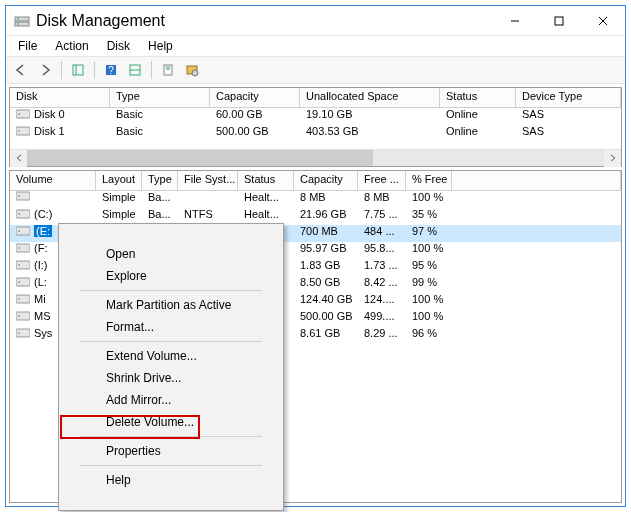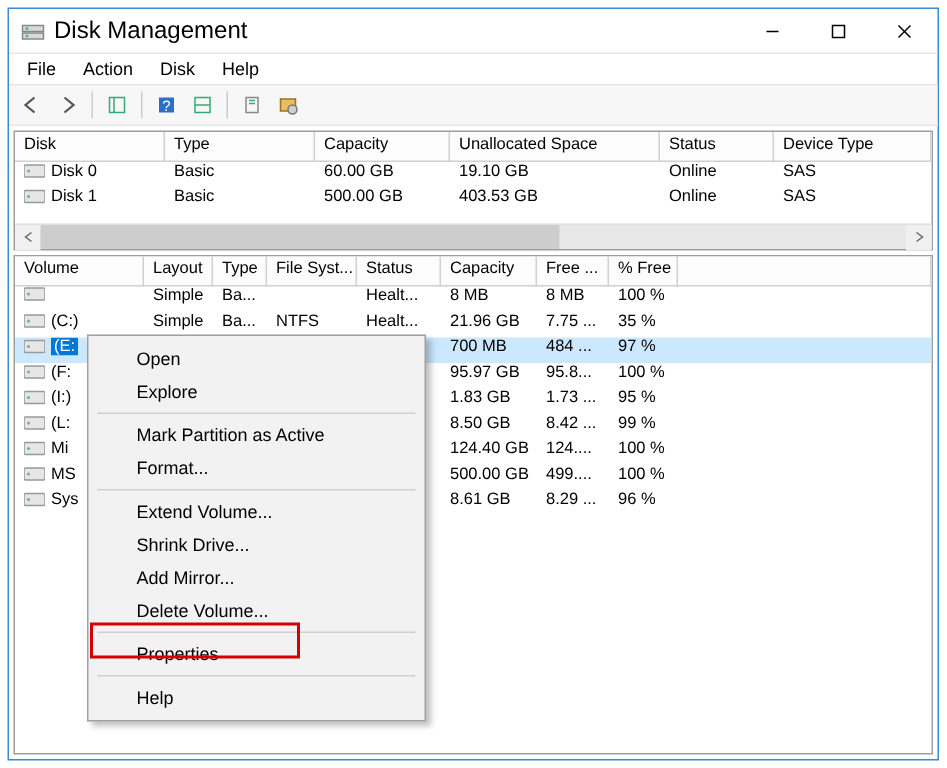--- a/index.html
+++ b/index.html
@@ -26,21 +26,21 @@
   .row { display: flex; height: 17px; align-items: flex-start; }
   .cell { padding: 0 6px; font-size: 11px; white-space: nowrap; overflow: hidden; display: flex; align-items: center; gap: 4px; }
   .diskicon { width: 14px; height: 10px; display: inline-block; }
   .scroll-h { height: 17px; background: #f0f0f0; border-top: 1px solid #e0e0e0; display: flex; align-items: center; }
   .scroll-h .arrow { width: 17px; height: 17px; display: flex; align-items: center; justify-content: center; background: #f0f0f0; }
   .scroll-h .track { flex: 1; background: #e8e8e8; height: 100%; }
   .scroll-h .thumb { width: 60%; height: 100%; background: #cdcdcd; }
   .sel { background: #cce8ff; }
   .sel .cell:first-child { color: #000; }
   .selected-vol { background: #0078d7; color: #fff; padding: 0 2px; }
-  .ctxmenu { position: absolute; left: 48px; top: 52px; width: 226px; background: #f2f2f2; border: 1px solid #a0a0a0; box-shadow: 3px 3px 4px rgba(0,0,0,0.25); padding: 4px; }
+  .ctxmenu { position: absolute; left: 48px; top: 52px; width: 226px; background: #f2f2f2; border: 1px solid #a0a0a0; box-shadow: 3px 3px 4px rgba(0,0,0,0.25); padding: 19px; }
   .ctxmenu .mitem { padding: 4px 10px 4px 28px; font-size: 12px; }
   .ctxmenu .msep { height: 1px; background: #d0d0d0; margin: 3px 2px; }
   .highlight-del { border: 2px solid #d40000; position: absolute; pointer-events: none; }
   
   .top .c0{width:100px}.top .c1{width:100px}.top .c2{width:90px}.top .c3{width:140px}.top .c4{width:76px}.top .c5{flex:1}
   
   .bottom .c0{width:86px}.bottom .c1{width:46px}.bottom .c2{width:36px}.bottom .c3{width:60px}.bottom .c4{width:56px}.bottom .c5{width:64px}.bottom .c6{width:48px}.bottom .c7{width:46px}.bottom .c8{flex:1}
 </style>
 </head>
 <body>

